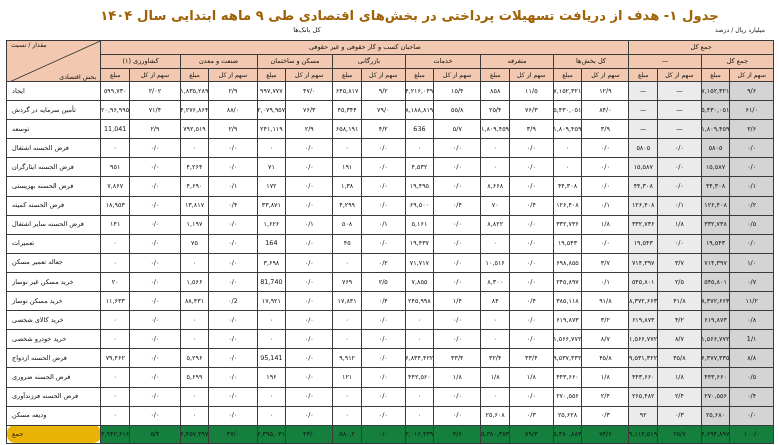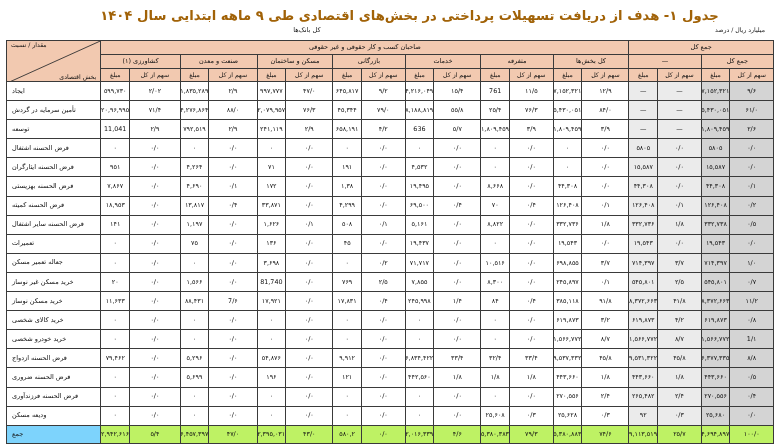--- a/index.html
+++ b/index.html
@@ -134,34 +134,35 @@
     height: 18.1px;
     font-size: 6.4px;
     background: #ffffff;
     color: #111;
   }
   tbody td.rowlabel {
     text-align: left;
     padding-left: 5px;
     font-size: 6.5px;
     background: #ffffff;
+    border-radius: 8px;
   }
   tbody td.shaded {
     background: #d4d4d4;
   }
   tbody td.shaded2 {
     background: #ebebeb;
   }
   tbody tr.total td {
-    background: #bef264;
+    background: #15803d;
     height: 17px;
     font-weight: normal;
   }
   tbody tr.total td.rowlabel {
-    background: #7dd3fc;
+    background: #eab308;
     margin-top: 45px;
   }
 
   
   td.sep-l, th.sep-l { border-left-width: 1.4px; border-left-color: #222; }
   table.fin { border: 1.2px solid #2a2a2a; }
 </style>
 </head>
 <body>
 
@@ -250,21 +251,21 @@
 
     <tbody id="tbody">
         <tr>
           <td class="sep-l shaded">۹/۶</td>
           <td class="shaded">۷,۱۵۲,۳۲۱</td>
           <td class="sep-l shaded2">—</td>
           <td class="shaded2">—</td>
           <td class="sep-l">۱۲/۹</td>
           <td>۷,۱۵۲,۳۲۱</td>
           <td>۱۱/۵</td>
-          <td>761</td>
+          <td>۸۵۸</td>
           <td>۱۵/۴</td>
           <td>۴,۲۱۶,۰۴۹</td>
           <td>۹/۲</td>
           <td>۶۴۵,۸۱۷</td>
           <td>۴۷/۰</td>
           <td>۹۹۷,۷۷۷</td>
           <td>۲/۹</td>
           <td>۱,۸۳۵,۲۸۹</td>
           <td>۲/۰۲</td>
           <td>۵۹۹,۷۳۰</td>
@@ -424,21 +425,21 @@
           <td class="shaded2">۱۹,۵۴۳</td>
           <td class="sep-l">۰/۰</td>
           <td>۱۹,۵۴۳</td>
           <td>۰/۰</td>
           <td>۰</td>
           <td>۰/۰</td>
           <td>۱۹,۴۳۷</td>
           <td>۰/۰</td>
           <td>۴۵</td>
           <td>۰/۰</td>
-          <td>۱۳۶</td>
+          <td>164</td>
           <td>۰/۰</td>
           <td>۷۵</td>
           <td>۰/۰</td>
           <td>۰</td>
           <td class="rowlabel">تعمیرات</td>
         </tr>
         <tr>
           <td class="sep-l shaded">۱/۰</td>
           <td class="shaded">۷۱۴,۳۹۷</td>
           <td class="sep-l shaded2">۳/۷</td>
@@ -488,21 +489,21 @@
           <td class="sep-l">۹۱/۸</td>
           <td>۳۸۵,۱۱۸</td>
           <td>۰/۴</td>
           <td>۸۴</td>
           <td>۱/۴</td>
           <td>۲۴۵,۹۹۸</td>
           <td>۰/۴</td>
           <td>۱۷,۸۳۱</td>
           <td>۰/۰</td>
           <td>۱۷,۹۲۱</td>
-          <td>7/۶</td>
+          <td>۰/2</td>
           <td>۸۸,۴۳۱</td>
           <td>۰/۰</td>
           <td>۱۱,۶۳۳</td>
           <td class="rowlabel">خرید مسکن نوساز</td>
         </tr>
         <tr>
           <td class="sep-l shaded">۰/۸</td>
           <td class="shaded">۶۱۹,۸۷۳</td>
           <td class="sep-l shaded2">۴/۲</td>
           <td class="shaded2">۶۱۹,۸۷۳</td>
@@ -550,21 +551,21 @@
           <td class="shaded2">۹,۵۳۱,۳۲۲</td>
           <td class="sep-l">۴۵/۸</td>
           <td>۹,۵۳۷,۳۳۲</td>
           <td>۳۳/۴</td>
           <td>۳۲/۴</td>
           <td>۳۳/۴</td>
           <td>۶,۸۳۴,۴۲۲</td>
           <td>۰/۰</td>
           <td>۹,۹۱۲</td>
           <td>۰/۰</td>
-          <td>۵۴,۸۷۶</td>
+          <td>95,141</td>
           <td>۰/۰</td>
           <td>۵,۲۹۶</td>
           <td>۰/۰</td>
           <td>۷۹,۴۶۲</td>
           <td class="rowlabel">قرض الحسنه ازدواج</td>
         </tr>
         <tr>
           <td class="sep-l shaded">۰/۵</td>
           <td class="shaded">۴۴۳,۶۶۰</td>
           <td class="sep-l shaded2">۱/۸</td>

